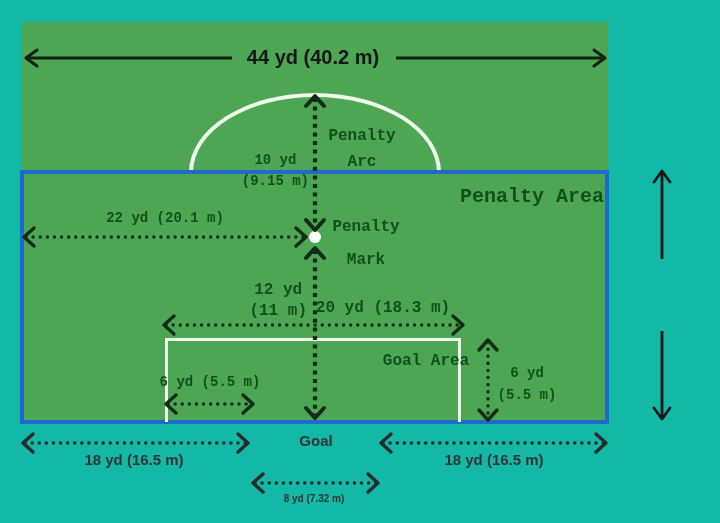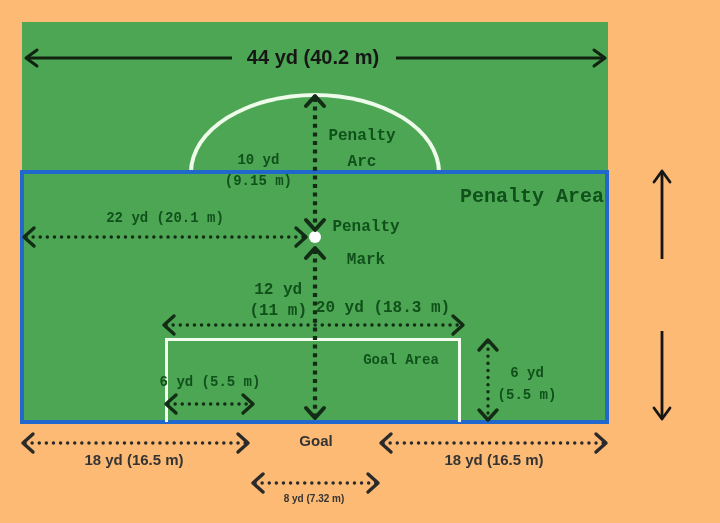--- a/index.html
+++ b/index.html
@@ -1,17 +1,17 @@
 <!DOCTYPE html>
 <html><head>
 <meta charset="utf-8">
 <style>
   html,body{margin:0;padding:0;background:#ffffff;}
   #stage{
-    position:relative;width:720px;height:523px;background:#fdba74;
+    position:relative;width:720px;height:523px;background:#14b8a6;
     font-family:"Liberation Sans","DejaVu Sans",sans-serif;overflow:hidden;
   }
   .abs{position:absolute;}
   
   #field{left:22px;top:22px;width:586px;height:400px;background:#4ca653;}
   #penalty-box{left:20px;top:170px;width:589px;height:254px;border:4px solid #2168cd;box-sizing:border-box;}
   #penalty-arc{left:189px;top:93px;width:252px;height:80px;border:4px solid #eefbea;border-bottom:none;
     border-radius:130px 130px 0 0 / 82px 82px 0 0;box-sizing:border-box;}
   #goal-area-box{left:165px;top:338px;width:296px;height:84px;border:3px solid #f2fdee;border-bottom:none;box-sizing:border-box;}
   #penalty-mark-dot{left:309px;top:231px;width:12px;height:12px;border-radius:50%;background:#ffffff;}
@@ -42,21 +42,21 @@
     <line x1="3" y1="13" x2="211" y2="13" stroke="#112310" stroke-width="3"></line>
     <path d="M201,5 L212,13 L201,21" fill="none" stroke="#112310" stroke-width="3" stroke-linecap="round" stroke-linejoin="round"></path>
   </svg>
   <div class="lbl dark-text" style="left:313px;top:46px;font-size:20px">44 yd (40.2 m)</div>
 
   <svg class="arrow" style="left:301px;top:90px" width="28" height="148" viewBox="0 0 28 148">
     <line x1="14" y1="8" x2="14" y2="138" stroke="#132c15" stroke-width="4.2" stroke-dasharray="4 4.6"></line>
     <path d="M5,16 L14,6 L23,16" fill="none" stroke="#132c15" stroke-width="4" stroke-linecap="round" stroke-linejoin="round"></path>
     <path d="M5,130 L14,140 L23,130" fill="none" stroke="#132c15" stroke-width="4" stroke-linecap="round" stroke-linejoin="round"></path>
   </svg>
-  <div class="lbl ralign green-text" style="left:292px;top:150px;font-size:14px;line-height:21px">
+  <div class="lbl ralign green-text" style="left:309px;top:150px;font-size:14px;line-height:21px">
     <span style="display:block">10 yd</span>
     <span style="display:block">(9.15 m)</span>
   </div>
   <div class="lbl green-text" style="left:362px;top:123px;font-size:16px;line-height:26px">
     <span style="display:block">Penalty</span>
     <span style="display:block">Arc</span>
   </div>
 
   <div class="lbl green-text" style="left:532px;top:185px;font-size:20px">Penalty Area</div>
 
@@ -82,21 +82,21 @@
     <span style="display:block">(11 m)</span>
   </div>
 
   <svg class="arrow" style="left:158px;top:312px" width="312" height="26" viewBox="0 0 312 26">
     <line x1="8" y1="13" x2="303" y2="13" stroke="#132c15" stroke-width="3.4" stroke-dasharray="0.1 7" stroke-linecap="round"></line>
     <path d="M16,4 L6,13 L16,22" fill="none" stroke="#132c15" stroke-width="3.4" stroke-linecap="round" stroke-linejoin="round"></path>
     <path d="M295,4 L305,13 L295,22" fill="none" stroke="#132c15" stroke-width="3.4" stroke-linecap="round" stroke-linejoin="round"></path>
   </svg>
   <div class="lbl green-text" style="left:383px;top:299px;font-size:16px">20 yd (18.3 m)</div>
 
-  <div class="lbl green-text" style="left:401px;top:352px;font-size:14px">Goal Area</div>
+  <div class="lbl green-text" style="left:426px;top:352px;font-size:16px">Goal Area</div>
 
   <svg class="arrow" style="left:160px;top:391px" width="100" height="26" viewBox="0 0 100 26">
     <line x1="8" y1="13" x2="91" y2="13" stroke="#132c15" stroke-width="3.4" stroke-dasharray="0.1 7" stroke-linecap="round"></line>
     <path d="M16,4 L6,13 L16,22" fill="none" stroke="#132c15" stroke-width="3.4" stroke-linecap="round" stroke-linejoin="round"></path>
     <path d="M83,4 L93,13 L83,22" fill="none" stroke="#132c15" stroke-width="3.4" stroke-linecap="round" stroke-linejoin="round"></path>
   </svg>
   <div class="lbl green-text" style="left:210px;top:374px;font-size:14px">6 yd (5.5 m)</div>
 
   <svg class="arrow" style="left:474px;top:334px" width="28" height="92" viewBox="0 0 28 92">
     <line x1="14" y1="8" x2="14" y2="84" stroke="#132c15" stroke-width="3.4" stroke-dasharray="0.1 7" stroke-linecap="round"></line>

